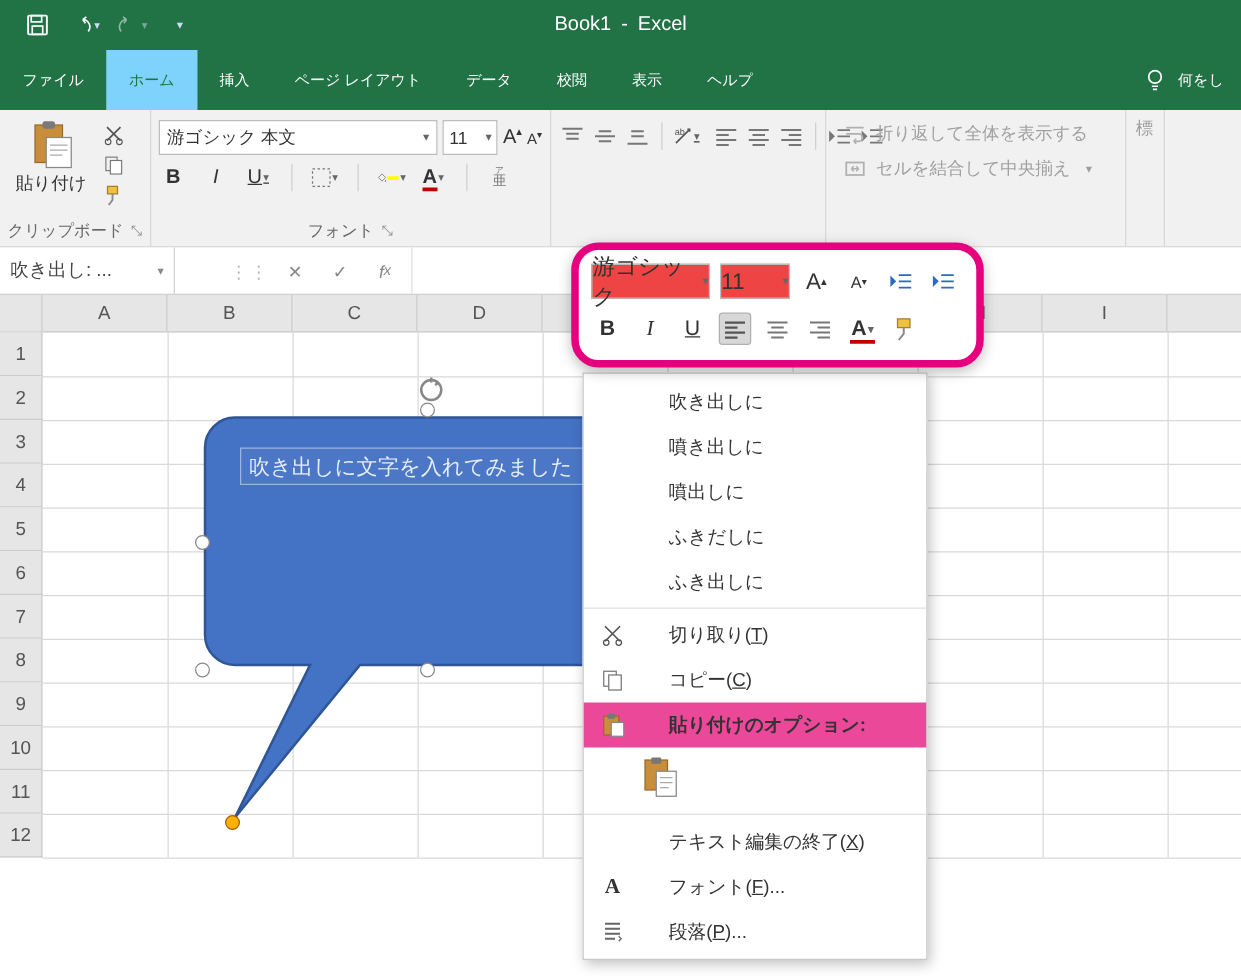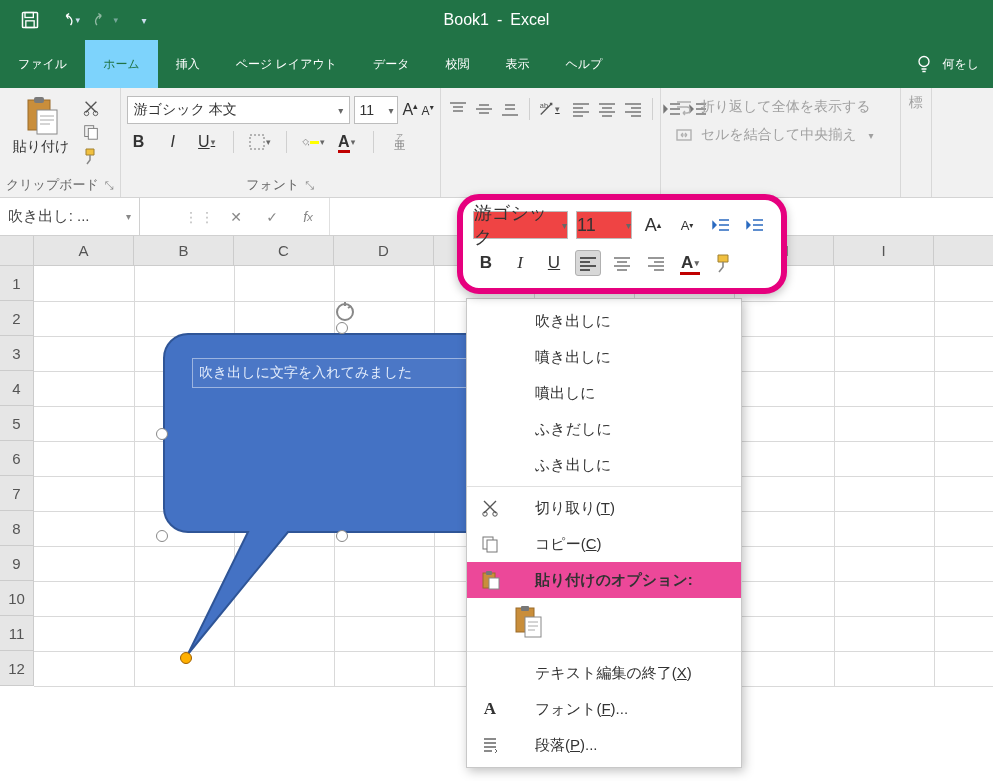--- a/index.html
+++ b/index.html
@@ -93,21 +93,21 @@
   .cells .hline{position:absolute;left:0;right:0;height:1px;background:#d9d9d9;}
   .cells .vline{position:absolute;top:0;bottom:0;width:1px;background:#d9d9d9;}
 
   
   .shape{position:absolute;left:128px;top:62px;width:350px;height:205px;}
   .shape svg{position:absolute;left:-4px;top:-4px;}
   .shape .handle{position:absolute;width:12px;height:12px;border:1px solid #888;border-radius:50%;background:#fff;}
   .shape .rot{position:absolute;left:50%;top:-24px;transform:translateX(-50%);}
   .shape .rot svg{width:24px;height:24px;}
   .shape .adj{background:#ffb000;border:1px solid #a06000;}
-  .shape .txt{position:absolute;left:30px;top:30px;right:20px;height:30px;display:flex;align-items:center;color:#e5eefc;font-size:14px;background:rgba(255,255,255,0.04);border:1px solid rgba(255,255,255,0.45);padding:0 6px;}
+  .shape .txt{position:absolute;left:30px;top:30px;right:20px;height:30px;display:flex;align-items:center;color:#e5eefc;font-size:17px;background:rgba(255,255,255,0.04);border:1px solid rgba(255,255,255,0.45);padding:0 6px;}
 
   
   .mini-toolbar{position:absolute;left:457px;top:194px;width:330px;height:100px;border:6px solid #e6007e;border-radius:22px;background:#fff;z-index:30;box-shadow:0 3px 10px rgba(0,0,0,0.25);display:flex;flex-direction:column;padding:6px 10px;}
   .mt-row{display:flex;align-items:center;gap:8px;height:40px;}
   .mt-combo{height:28px;border:1px solid #bdbdbd;background:#ef4444;display:flex;align-items:center;padding:0 0;font-size:18px;justify-content:space-between;}
   .mt-combo.font{width:95px;}
   .mt-combo.size{width:56px;}
   .mt-btn{width:26px;height:26px;display:flex;align-items:center;justify-content:center;cursor:pointer;font-size:17px;}
   .mt-btn.bold{font-weight:bold;}
   .mt-btn.italic{font-style:italic;font-family:serif;}

